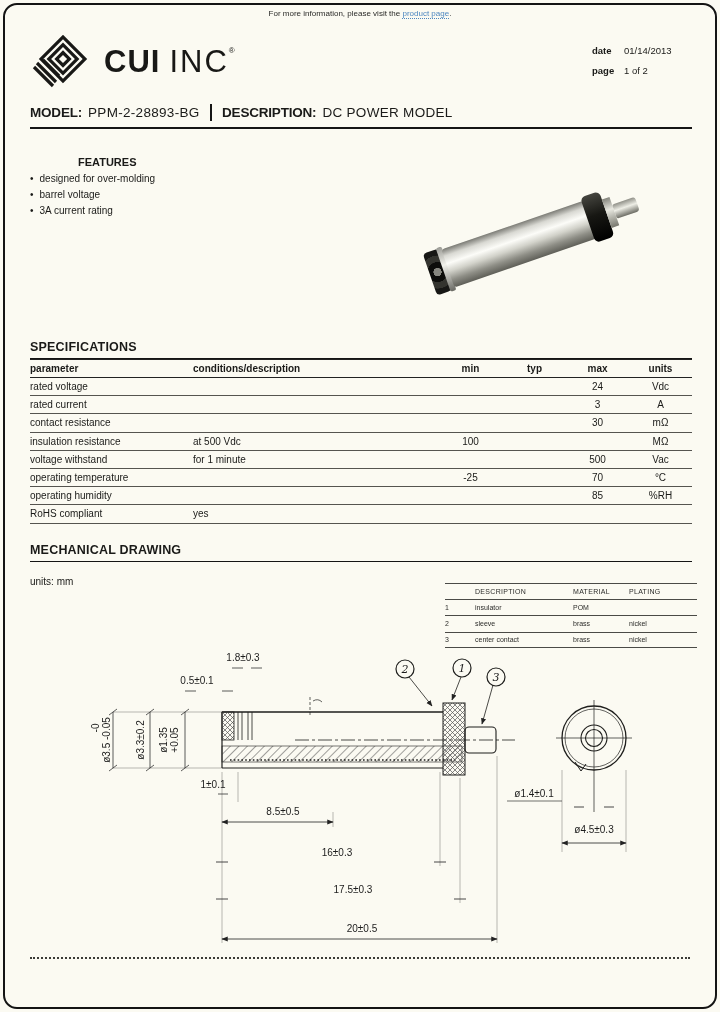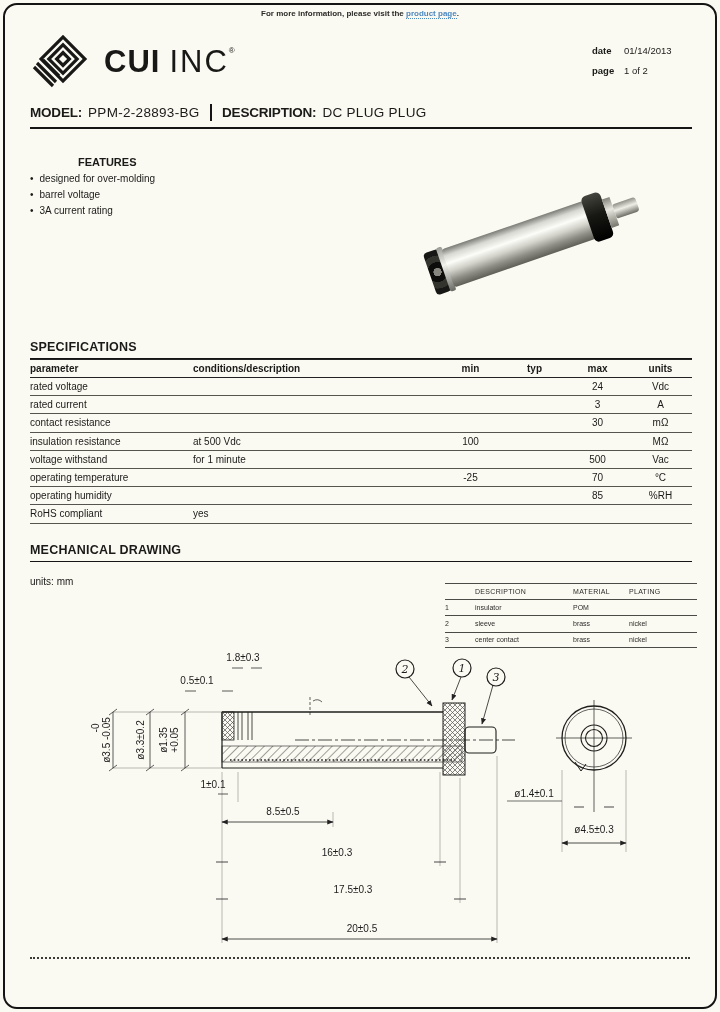--- a/index.html
+++ b/index.html
@@ -4,21 +4,21 @@
 <style>
   * { margin:0; padding:0; box-sizing:border-box; }
   body { background:#ddd; font-family:"Liberation Sans", sans-serif; }
   #page {
     position:relative; width:720px; height:1012px; margin:0 auto;
     background:#fbfaf2; color:#1a1a18; overflow:hidden;
   }
   .abs { position:absolute; }
   .frame { position:absolute; inset:3px; border:2px solid #141414; border-radius:14px; pointer-events:none; }
 
-  .top-note { left:0; right:0; top:9px; text-align:center; font-size:8px; color:#2a2a28;font-weight:bold; }
+  .top-note { left:0; right:0; top:9px; text-align:center; font-size:8px; color:#2a2a28; }
   .top-note a { color:#4d87c0; text-decoration:none; border-bottom:1px dotted #4d87c0; cursor:pointer; }
 
   .logo { left:30px; top:33px; display:flex; align-items:center; gap:12px; }
   .logo-text { font-size:31px; letter-spacing:.5px; color:#181816; display:flex; align-items:flex-start; }
   .logo-text .cui { font-weight:bold; letter-spacing:1px; }
   .logo-text .inc { font-weight:normal; margin-left:9px; letter-spacing:2px; }
   .logo-text .reg { font-size:8px; margin-top:2px; }
 
   .meta { left:592px; top:41px; font-size:9.5px; line-height:20px; }
   .meta .row { display:flex; }
@@ -108,21 +108,21 @@
       <span class="lbl">page</span>
       <span>1 of 2</span>
     </div>
   </div>
 
   <div class="abs modelbar">
     <span class="b">MODEL:</span>
     <span class="v">PPM-2-28893-BG</span>
     <span class="sep"></span>
     <span class="b">DESCRIPTION:</span>
-    <span class="v">DC PLUG PLUG</span>
+    <span class="v">DC POWER MODEL</span>
   </div>
   <div class="abs model-rule"></div>
 
   <div class="abs features-title">FEATURES</div>
   <div class="abs feat-item" style="top:173px;">
     <span>•</span>
     <span>designed for over-molding</span>
   </div>
   <div class="abs feat-item" style="top:189px;">
     <span>•</span>

